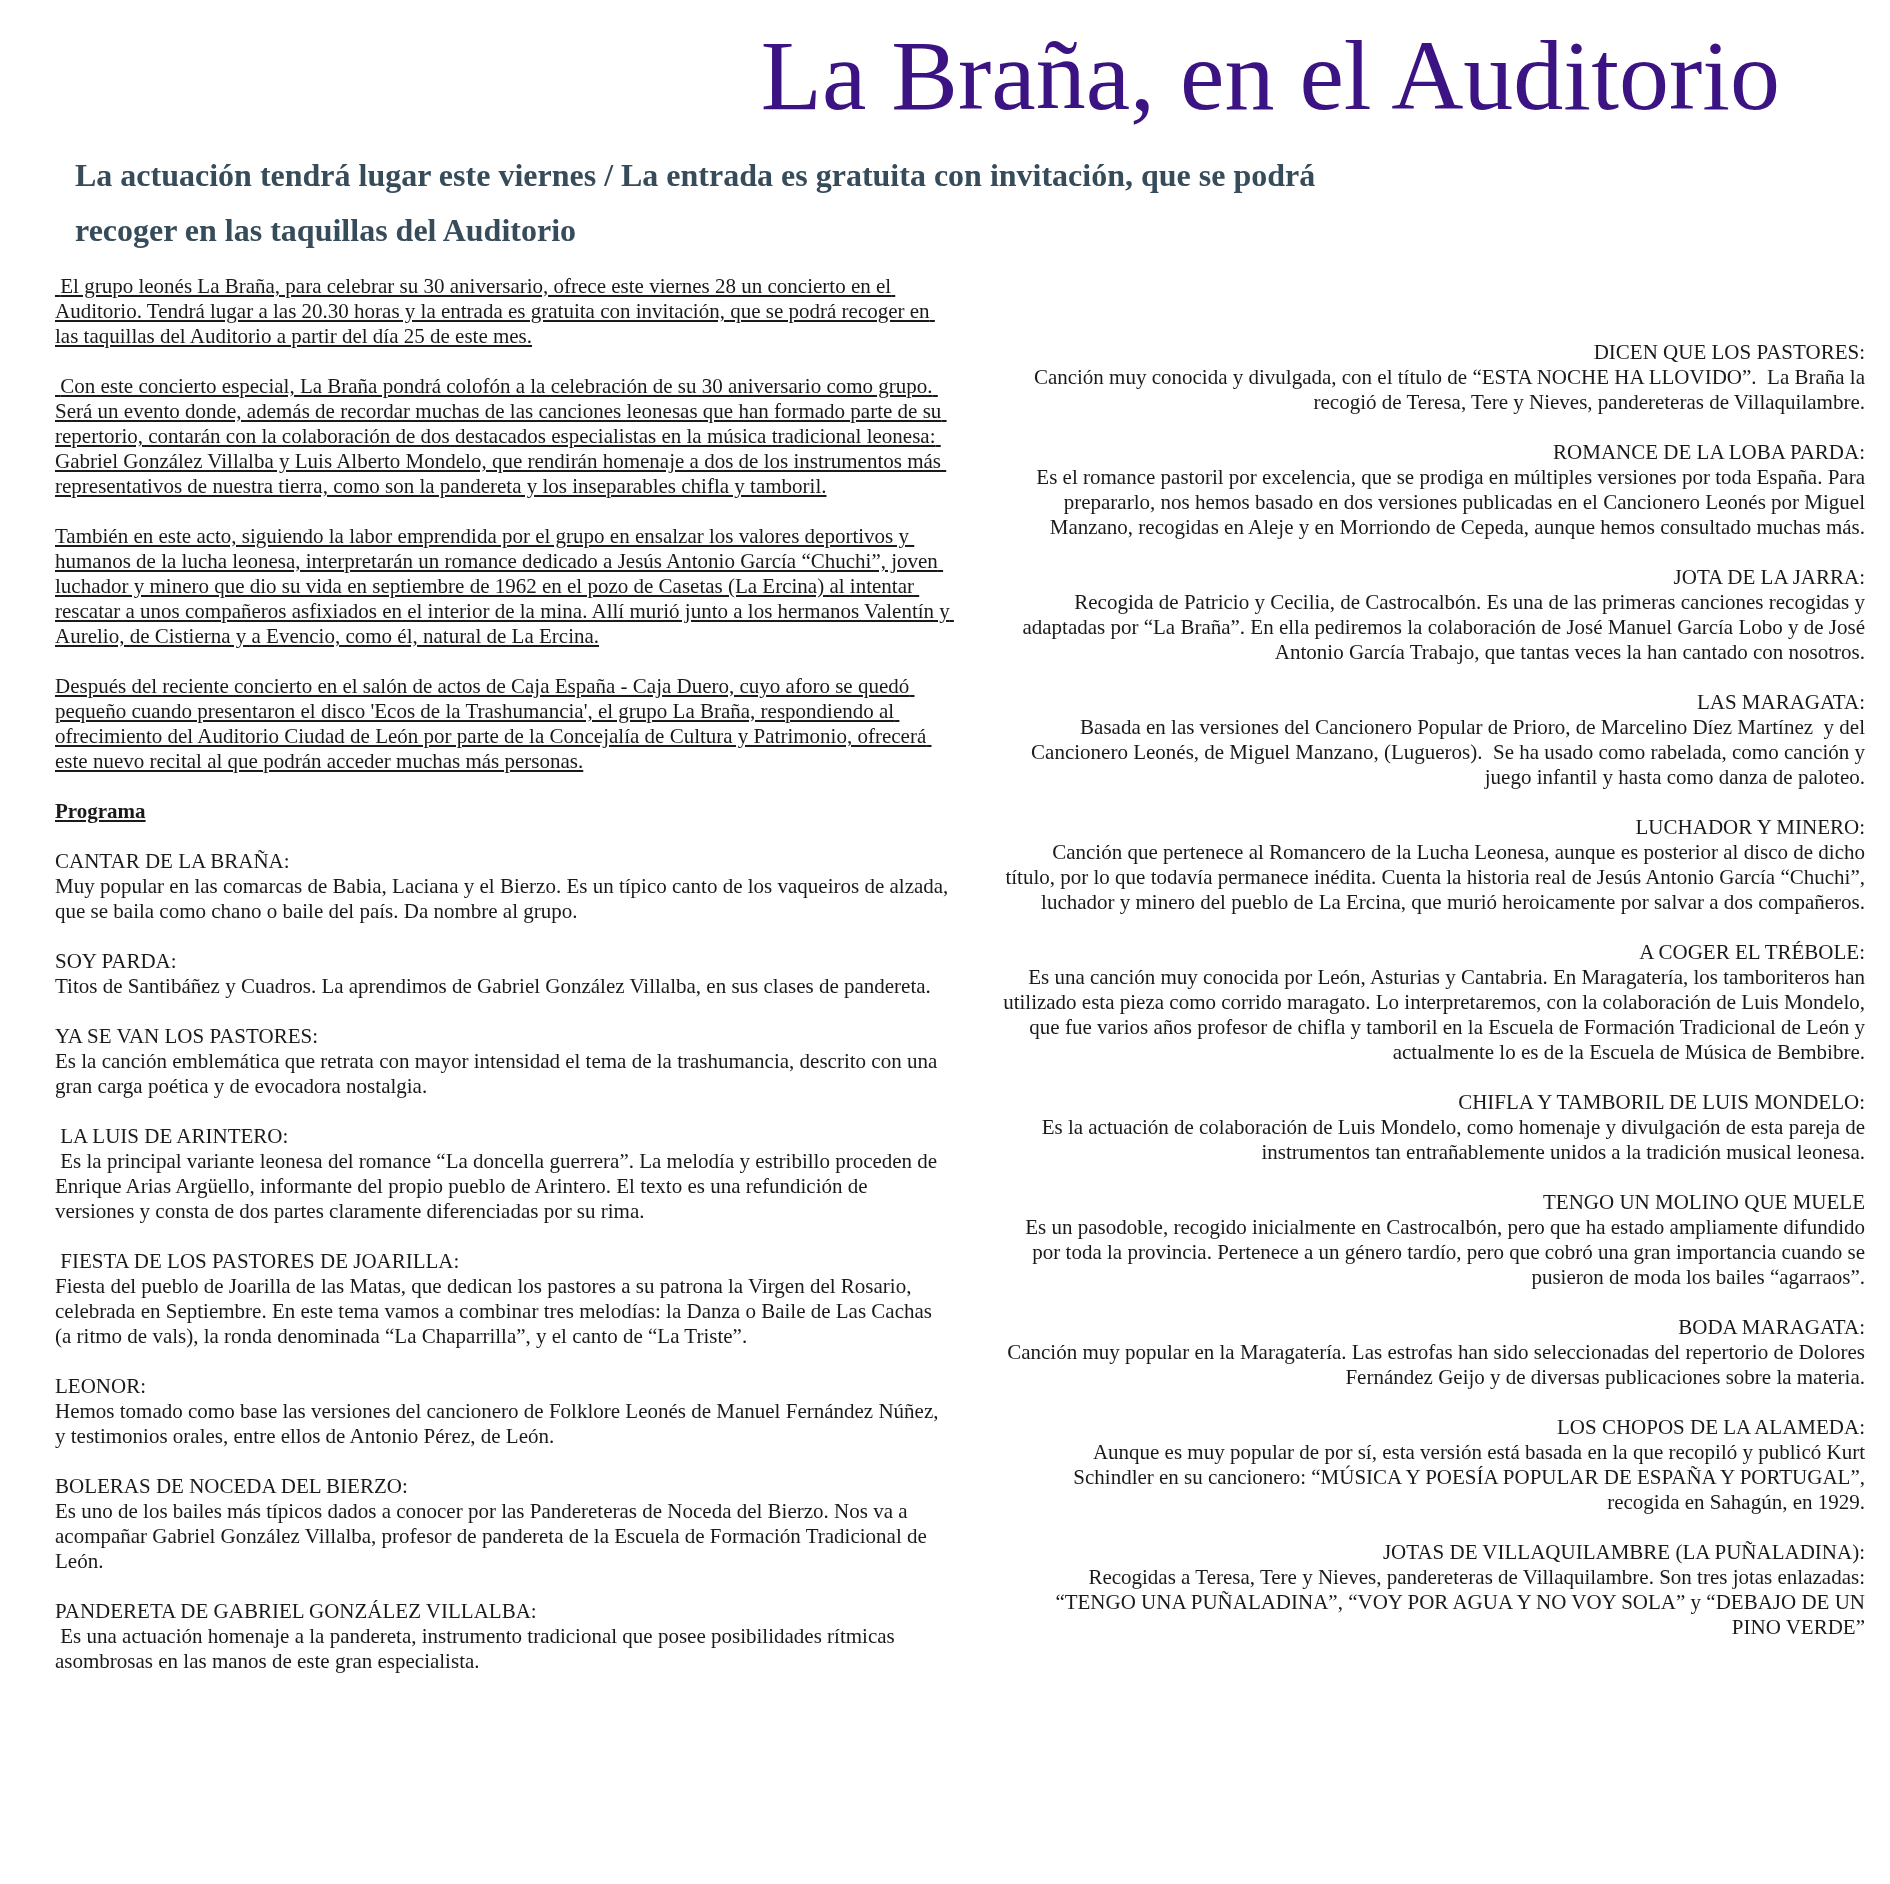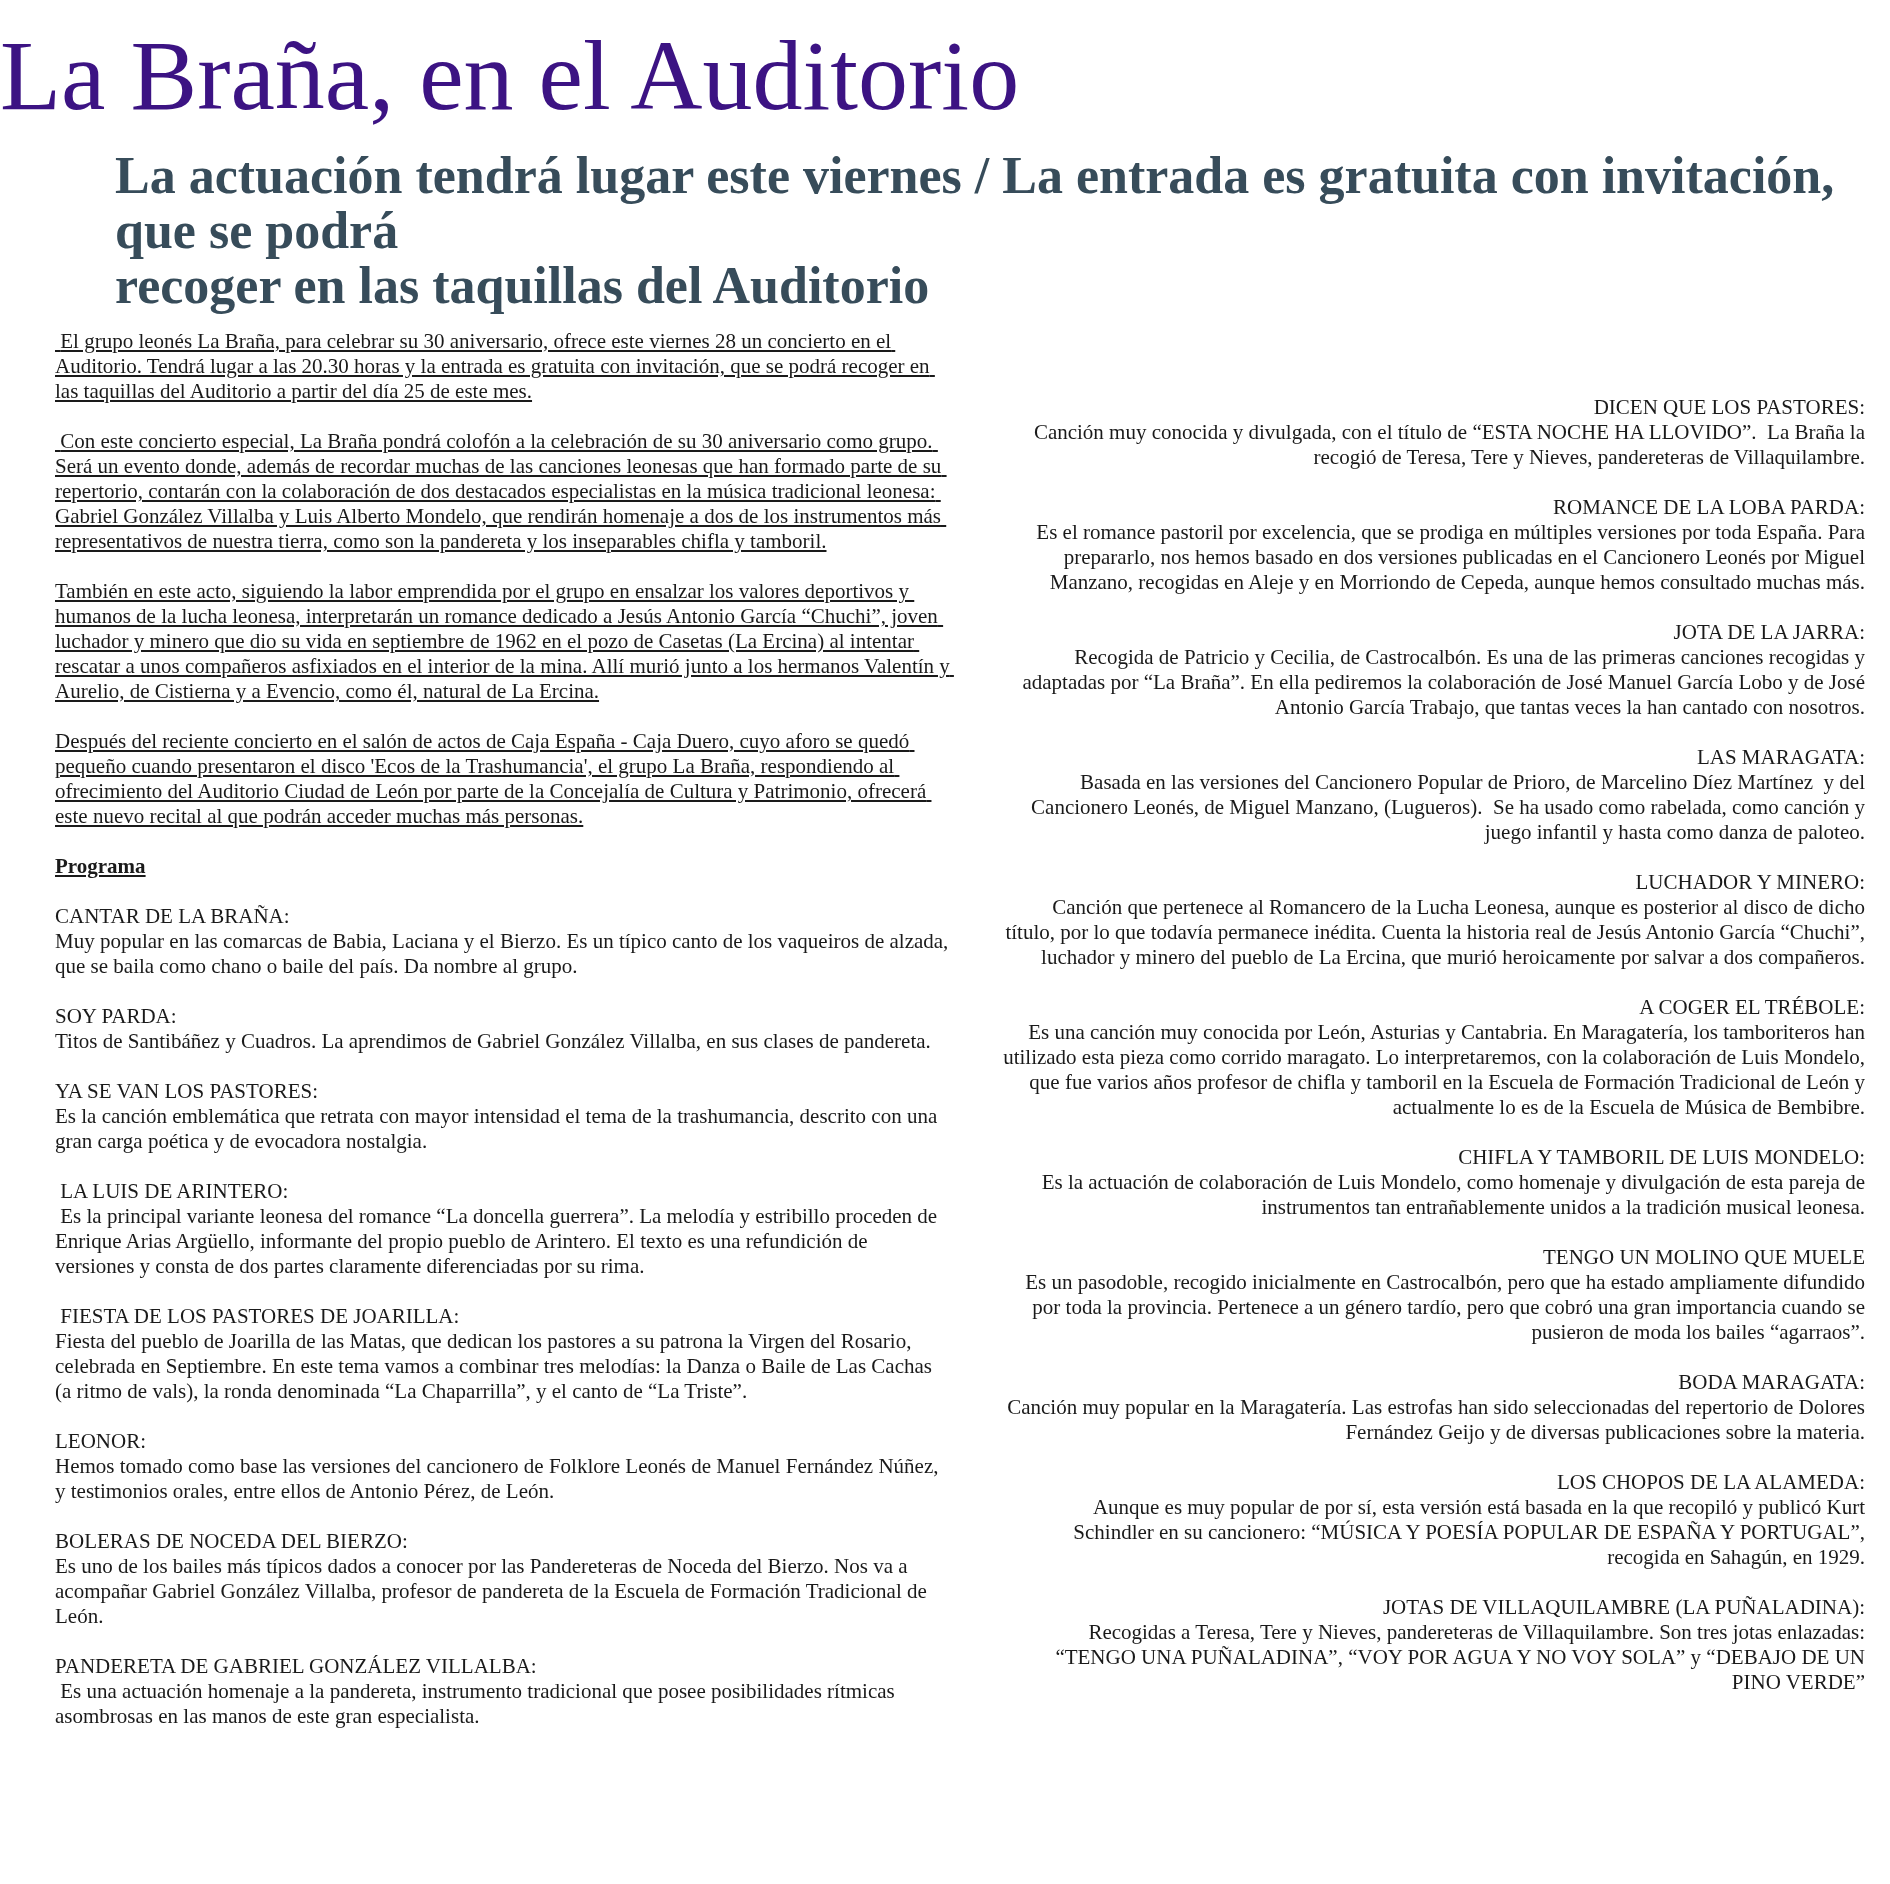--- a/index.html
+++ b/index.html
@@ -14,33 +14,33 @@
   }
   .page {
     position: relative;
     width: 1890px;
     height: 1884px;
     background: #ffffff;
   }
   .title {
     margin: 20px 0 12px 0;
     width: 1780px;
-    text-align: left;
+    text-align: right;
     font-size: 100px;
     line-height: 112px;
     font-weight: 400;
     letter-spacing: 0px;
     color: #3c1383;
     white-space: nowrap;
   }
   .subtitle {
     margin: 16px 0 0 0;
-    padding-left: 115px;
+    padding-left: 75px;
     max-width: 1740px;
-    font-size: 52px;
+    font-size: 32px;
     font-weight: 700;
     line-height: 55px;
     color: #374c5a;
   }
   .subtitle .sub-line { display: block; }
   .columns {
     display: flex;
     padding-left: 55px;
     margin-top: 16px;
     gap: 51px;

